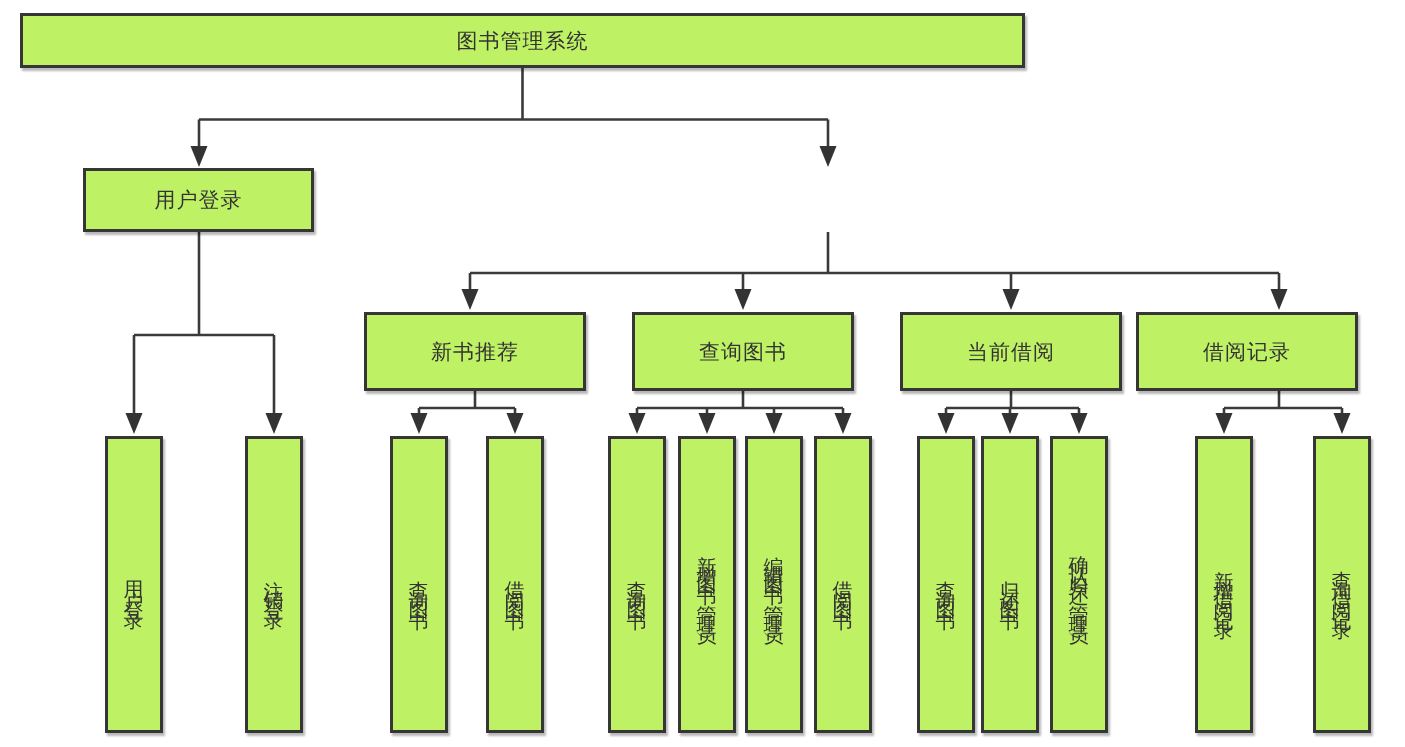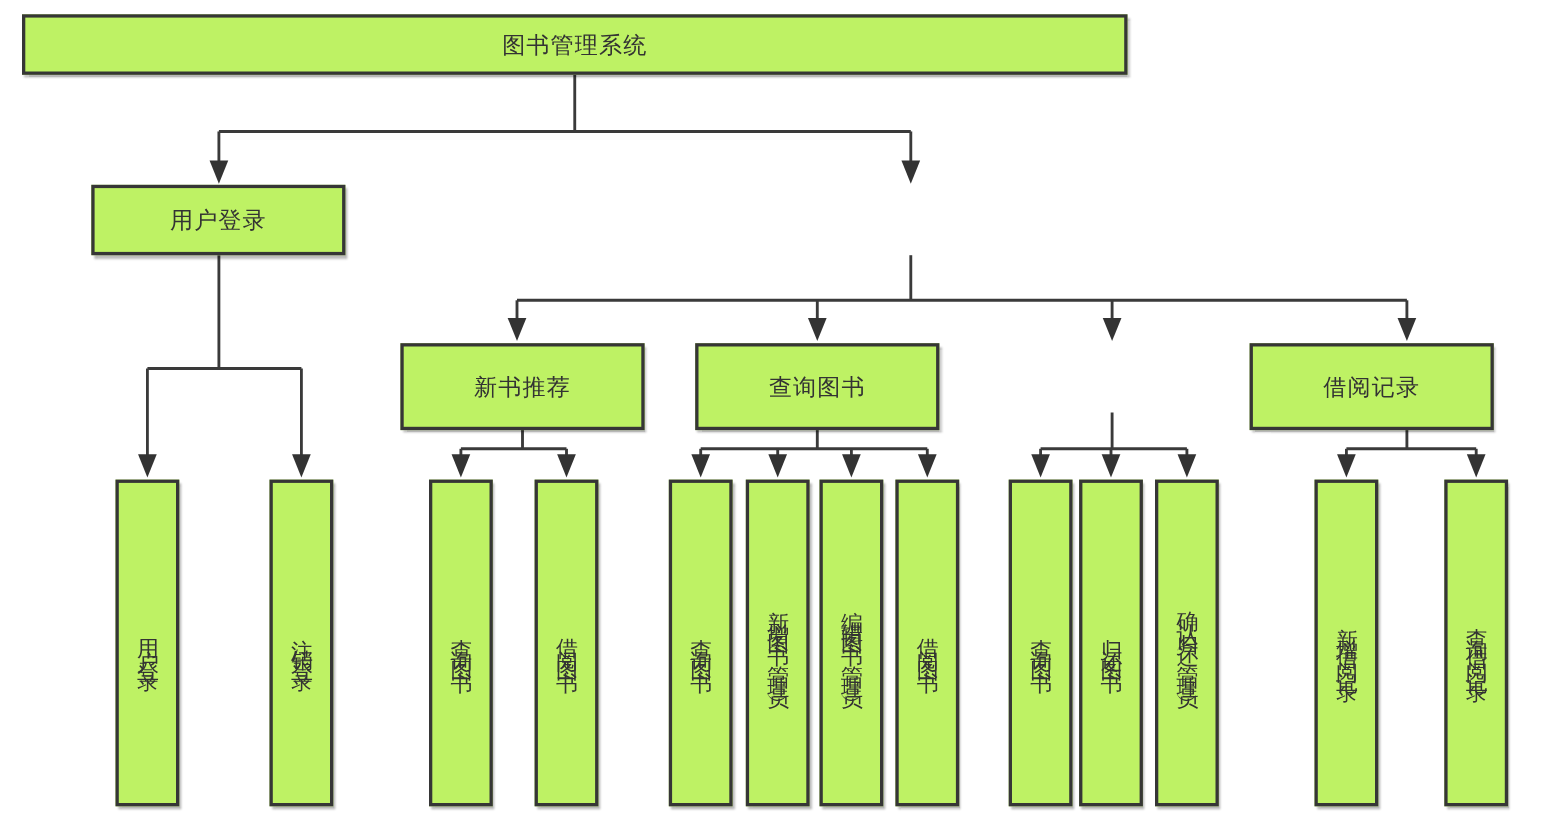--- a/index.html
+++ b/index.html
@@ -135,20 +135,23 @@
   <div class="node l2 l2a">
     <span class="hlabel">用户登录</span>
   </div>
 
   <div class="node l3 l3a">
     <span class="hlabel">新书推荐</span>
   </div>
   <div class="node l3 l3b">
     <span class="hlabel">查询图书</span>
   </div>
+  <div class="node l3 l3c">
+    <span class="hlabel">当前借阅</span>
+  </div>
   <div class="node l3 l3d">
     <span class="hlabel">借阅记录</span>
   </div>
 
   <div class="node vnode x105">
     <span class="vlabel">用户登录</span>
   </div>
   <div class="node vnode x245">
     <span class="vlabel">注销登录</span>
   </div>

